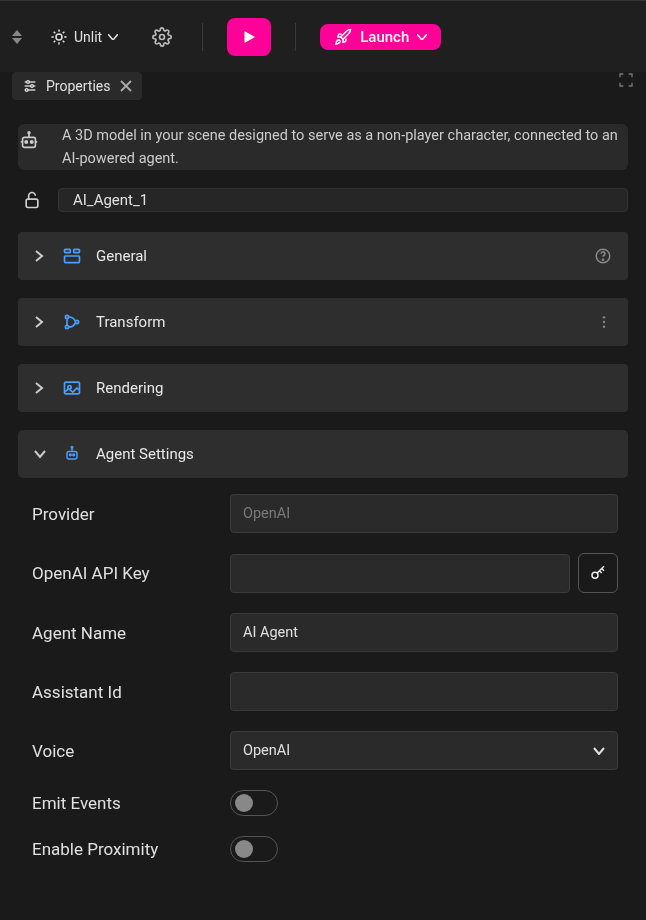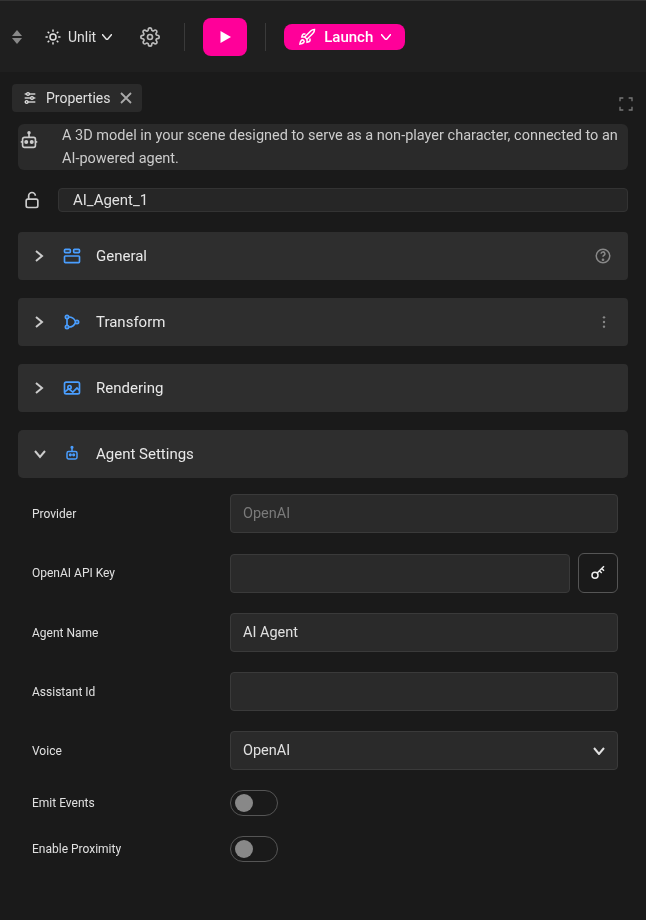--- a/index.html
+++ b/index.html
@@ -10,21 +10,21 @@
     font-family: -apple-system, BlinkMacSystemFont, "Segoe UI", Roboto, sans-serif;
     color: #e0e0e0;
     overflow: hidden;
     font-size: 14px;
   }
   .topbar {
     height: 72px;
     display: flex;
     align-items: center;
     padding: 14px 12px;
-    gap: 14px;
+    gap: 20px;
     background: #1f1f1f;
     border-top: 1px solid #333;
   }
   .topbar-stepper {
     display: flex;
     flex-direction: column;
     gap: 2px;
   }
   .stepper-btn {
     color: #888;
@@ -70,21 +70,21 @@
     gap: 8px;
     padding: 0 14px;
     color: #fff;
     font-weight: 500;
     font-size: 15px;
     cursor: pointer;
   }
   .panel-header {
     height: 40px;
     display: flex;
-    align-items: flex-end;
+    align-items: flex-start;
     padding: 0 12px;
     justify-content: space-between;
     background: #1a1a1a;
   }
   .panel-tab {
     display: flex;
     align-items: center;
     gap: 8px;
     background: #2a2a2a;
     padding: 6px 10px;
@@ -172,21 +172,21 @@
   }
   .form-row {
     display: flex;
     align-items: center;
     padding: 10px 10px;
     gap: 12px;
   }
   .form-label {
     width: 190px;
     flex-shrink: 0;
-    font-size: 12px;
+    font-size: 17px;
     color: #e0e0e0;
     padding-left: 4px;
   }
   .form-field {
     flex: 1;
     display: flex;
     gap: 8px;
     align-items: center;
   }
   .text-input {

